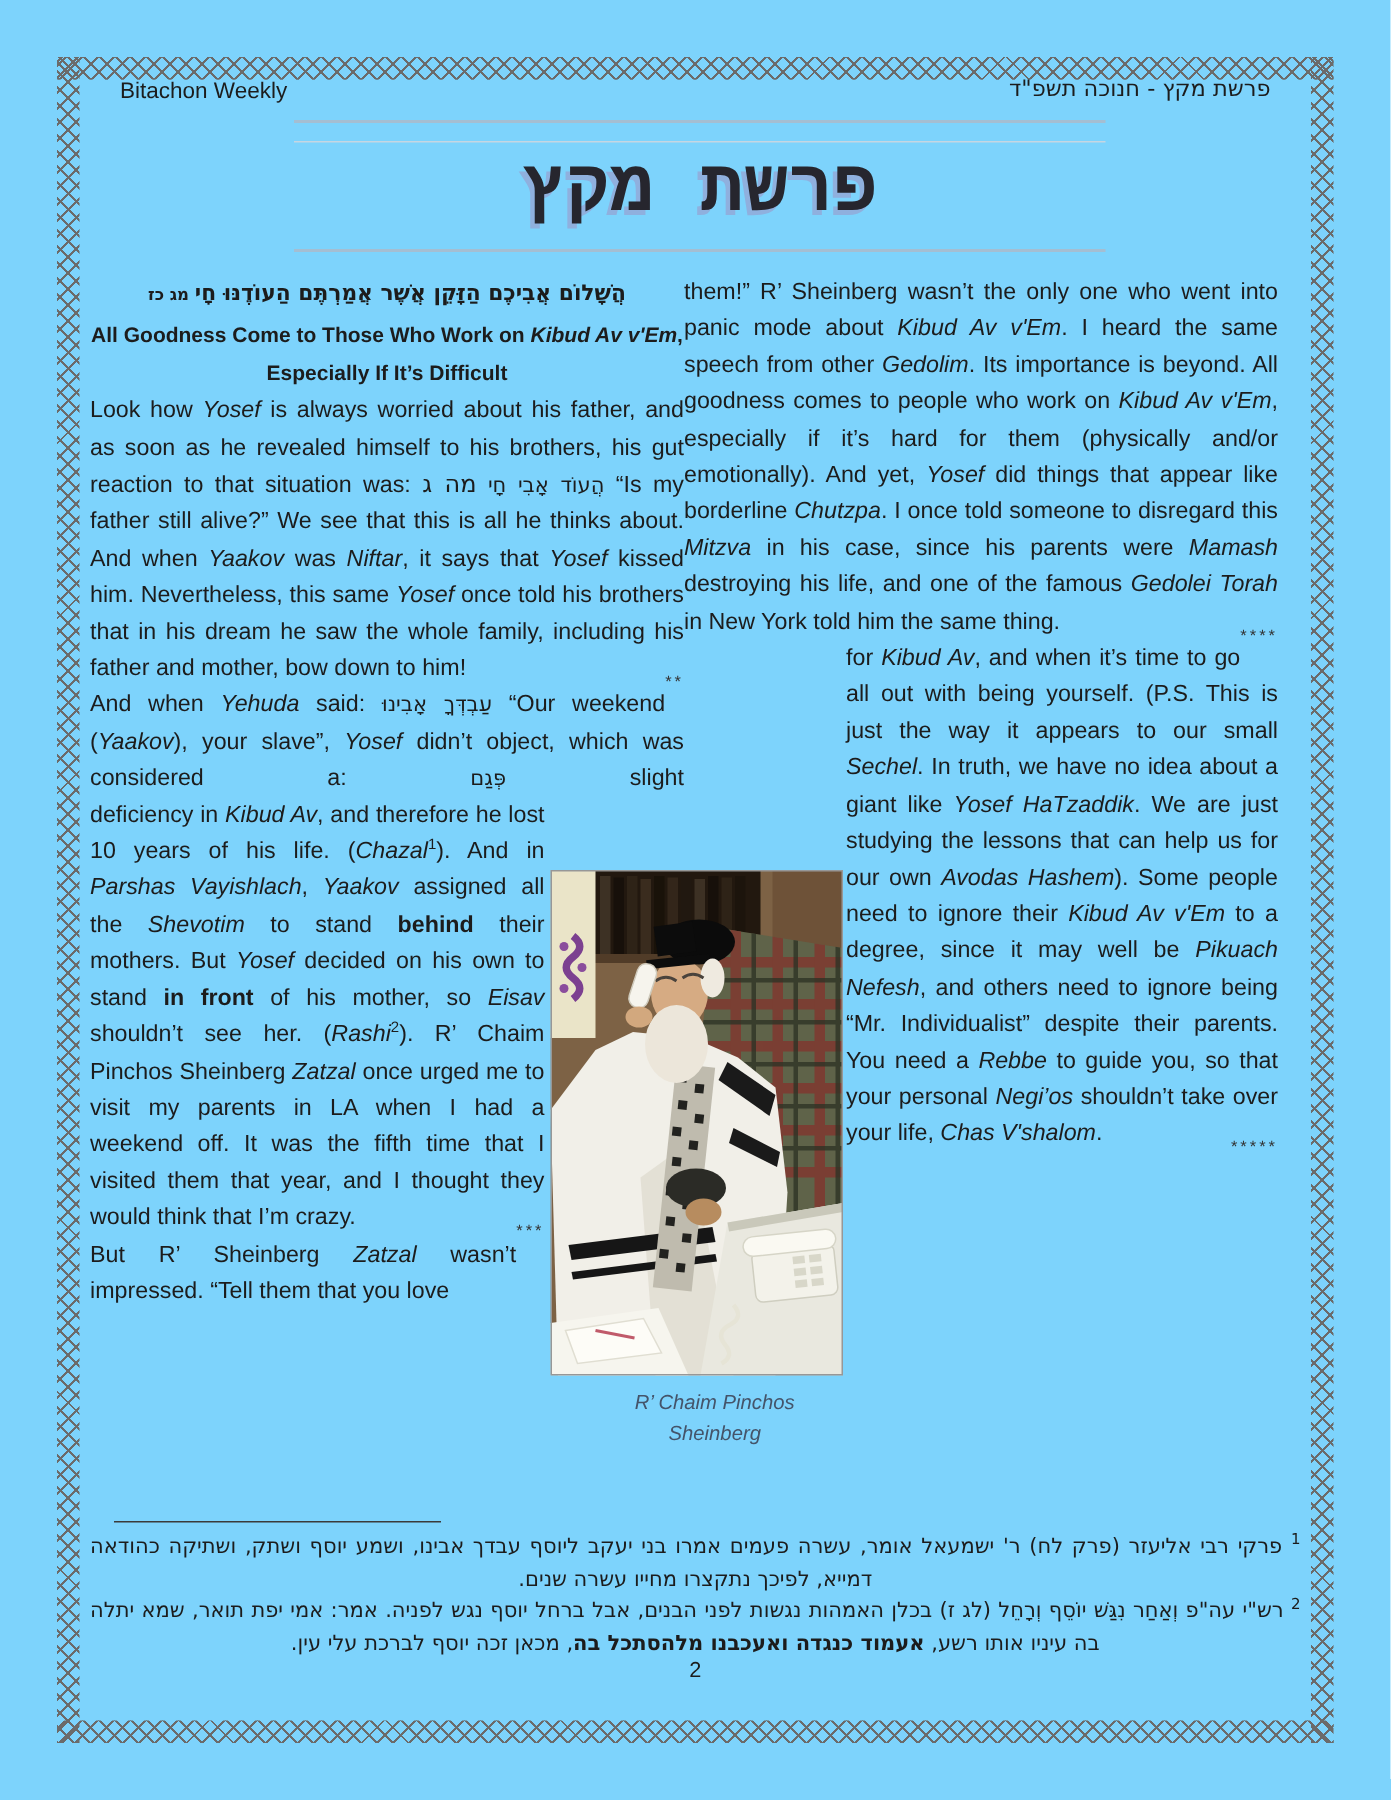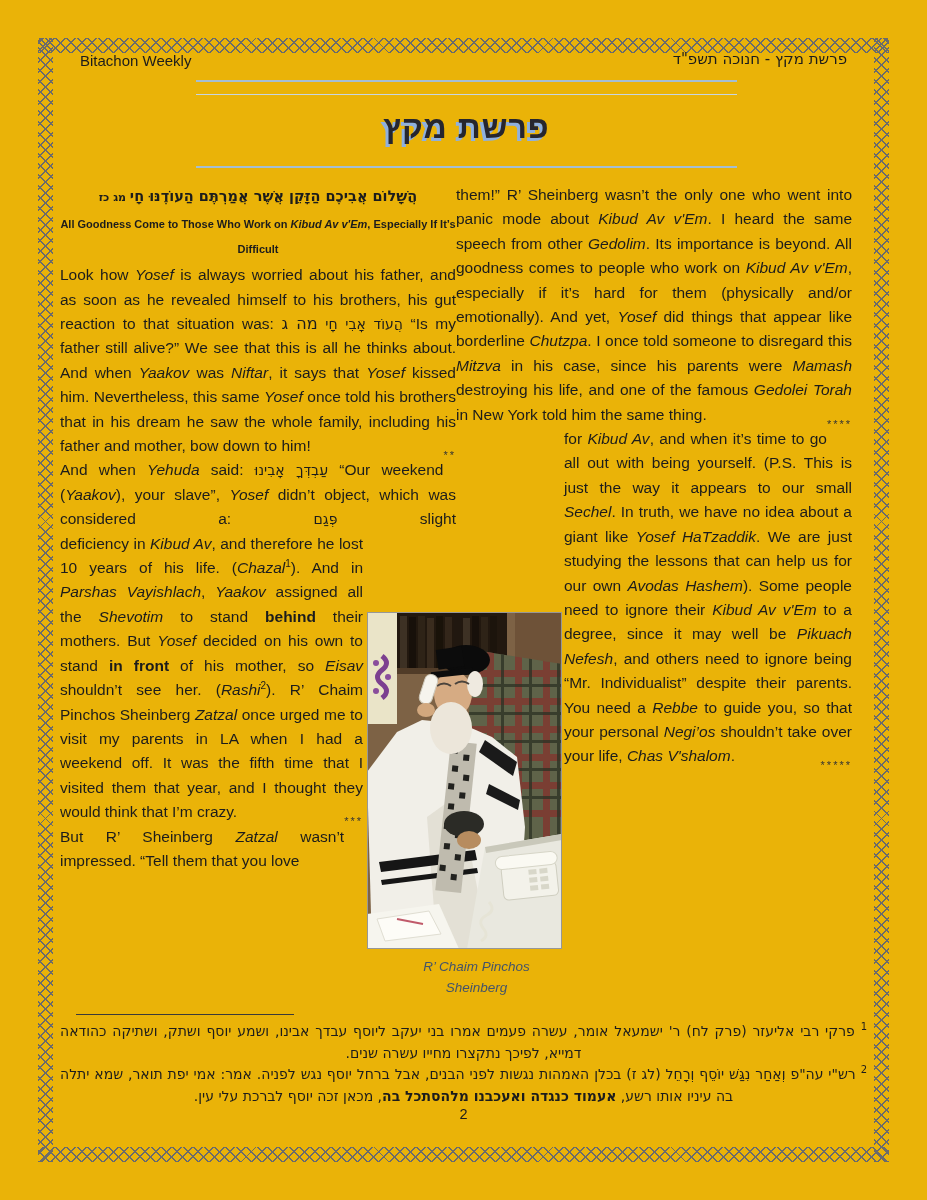--- a/index.html
+++ b/index.html
@@ -1,57 +1,57 @@
 <!DOCTYPE html>
 <html style="--rule-blue: #a4bed2; --title-text: #26262e; --title-shadow: #8fb0de; --caption-blue: #44546a; --body-text: #1c1c1c; --lattice-gray: #6b6b6b;"><head>
 <meta charset="utf-8">
 <style>
   html,body{margin:0;padding:0;background:#fff;}
-  .page{position:relative;width:927px;height:1200px;background:#eab308;overflow:hidden;
+  .page{position:relative;width:927px;height:1200px;background:#7dd3fc;overflow:hidden;
         font-family:"Liberation Sans",sans-serif;color:var(--body-text,#1c1c1c);}
   
   .frame{position:absolute;left:38px;top:38px;right:38px;bottom:38px;pointer-events:none;}
   .lat{position:absolute;
        background:
         repeating-linear-gradient(45deg, var(--lattice-gray,#6b6b6b) 0 1.4px, transparent 1.4px 7.5px),
         repeating-linear-gradient(-45deg, var(--lattice-gray,#6b6b6b) 0 1.4px, transparent 1.4px 7.5px);}
   .lat.top{left:0;right:0;top:0;height:15px;}
   .lat.bottom{left:0;right:0;bottom:0;height:15px;}
   .lat.left{left:0;top:0;bottom:0;width:15px;}
   .lat.right{right:0;top:0;bottom:0;width:15px;}
   
   .hdr-left{position:absolute;left:80px;top:52px;font-size:15px;}
   .hdr-right{position:absolute;right:80px;top:50px;font-size:15px;font-family:"DejaVu Sans",sans-serif;}
   .hdr-rule{position:absolute;left:196px;top:80px;width:541px;height:2px;background:var(--rule-blue,#a4bed2);}
   
   .title-block{position:absolute;left:196px;top:94px;width:541px;height:71px;
                border-top:1px solid #c6d6e2;border-bottom:2px solid var(--rule-blue,#a4bed2);
                display:flex;align-items:center;justify-content:center;}
-  .big-title{font-family:Liberation Sans, sans-serif;font-weight:bold;font-size:32px;
+  .big-title{font-family:Liberation Mono, monospace;font-weight:bold;font-size:48px;
              color:var(--title-text,#26262e);text-shadow:-3px 3px 0 var(--title-shadow,#8fb0de);
              letter-spacing:1px;padding-bottom:6px;}
   
   .columns{position:absolute;left:60px;top:183px;width:807px;display:flex;}
   .col{width:396px;font-size:15.5px;line-height:24.4px;}
   .verse{text-align:center;font-family:"DejaVu Sans",sans-serif;font-weight:bold;font-size:14.5px;line-height:26px;}
-  .heading{margin:1px 0 2px 0;font-size:11px;font-weight:bold;text-align:center;line-height:24.6px;}
+  .heading{margin:1px 0 2px 0;font-size:14px;font-weight:bold;text-align:center;line-height:24.6px;}
   .p{margin:0;text-align:justify;}
   .force-just{text-align-last:justify;}
   .narrow-left{width:303px;}
   .narrow-right{width:288px;margin-left:108px;}
   
   .i{font-style:italic;}
   .b{font-weight:bold;}
   .he{font-family:"DejaVu Sans",sans-serif;direction:rtl;unicode-bidi:isolate;font-size:14px;}
   .heref{font-family:"DejaVu Sans",sans-serif;direction:rtl;unicode-bidi:isolate;font-size:16px;}
   .vref{font-size:11px;}
   .sup{vertical-align:super;font-size:10px;line-height:0;}
   .star{float:right;font-size:11px;letter-spacing:2px;padding-top:9px;color:#333;}
   
-  .photo{position:absolute;left:367px;top:612px;width:219px;margin:0;}
+  .photo{position:absolute;left:367px;top:580px;width:219px;margin:0;}
   .photo svg{display:block;}
   .caption{margin-top:7px;text-align:center;font-style:italic;font-size:13.5px;line-height:21px;
            color:var(--caption-blue,#44546a);}
   
   .footnotes{position:absolute;left:60px;top:1014px;width:807px;}
   .fn-sep{width:218px;border-top:1.5px solid #3a3a3a;margin:0 0 6px 16px;}
   .fn{direction:rtl;text-align:justify;text-align-last:center;font-family:"DejaVu Sans",sans-serif;
       font-size:14px;line-height:21.5px;}
   .fnnum{vertical-align:super;font-size:10px;line-height:0;}
   .pagenum{position:absolute;left:0;top:1106px;width:927px;text-align:center;font-size:14.5px;}

